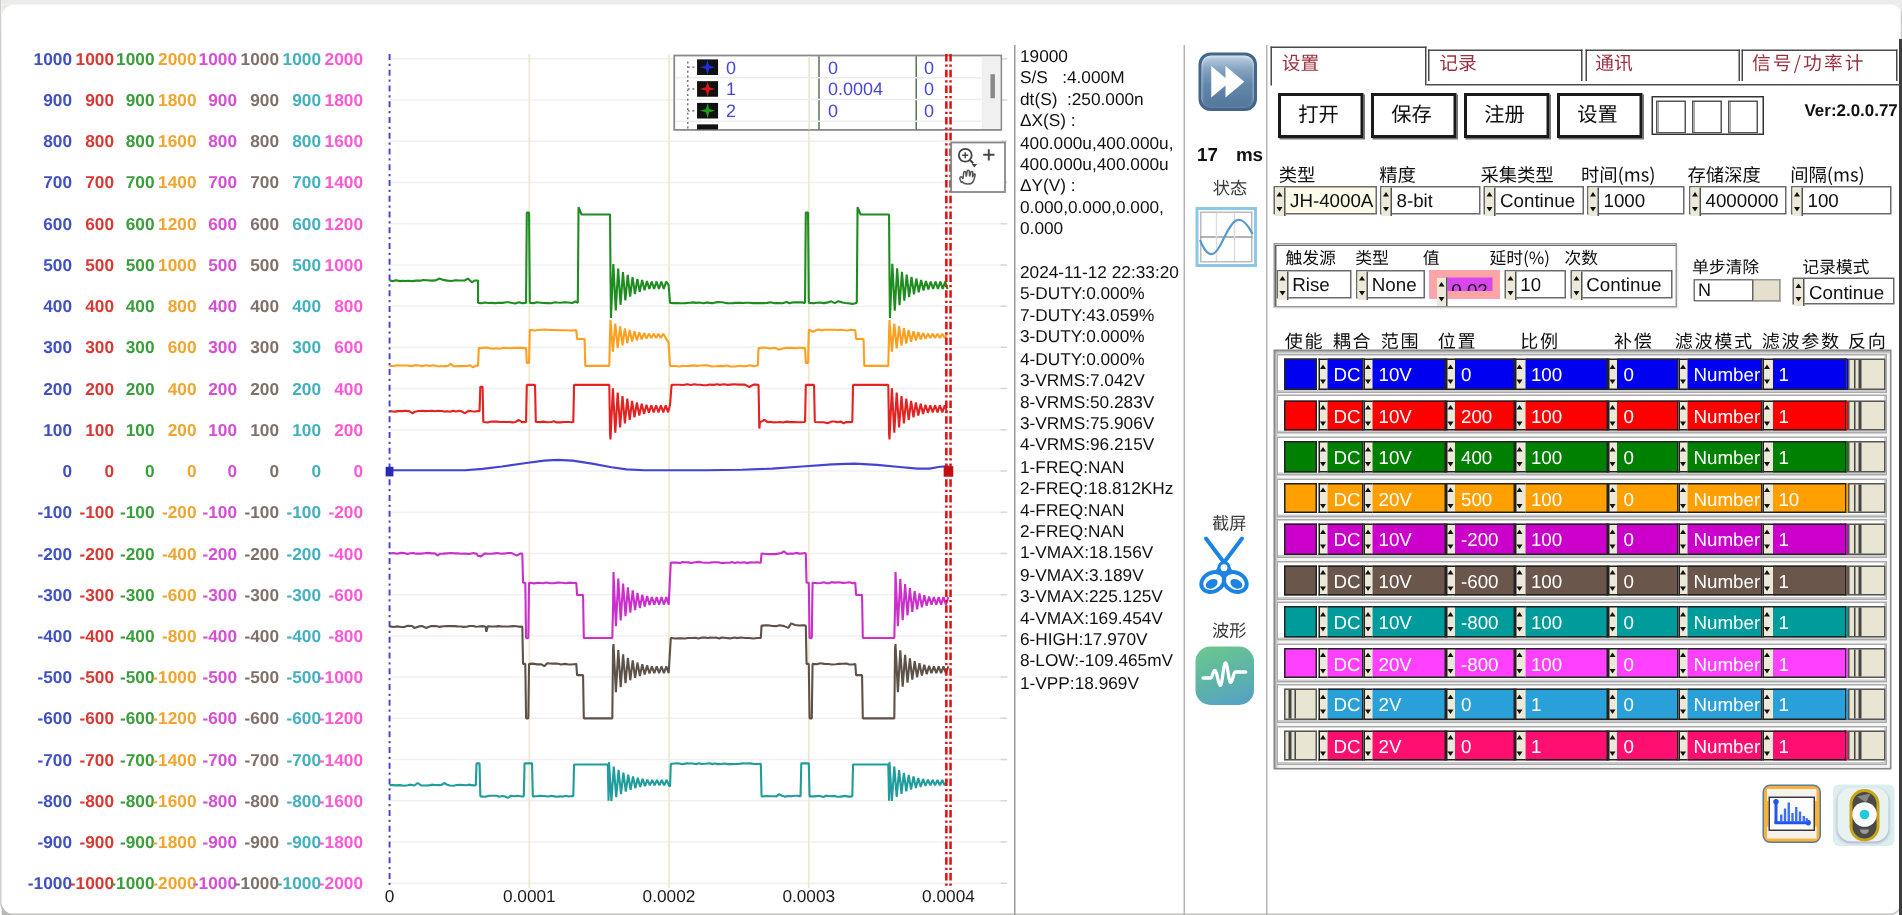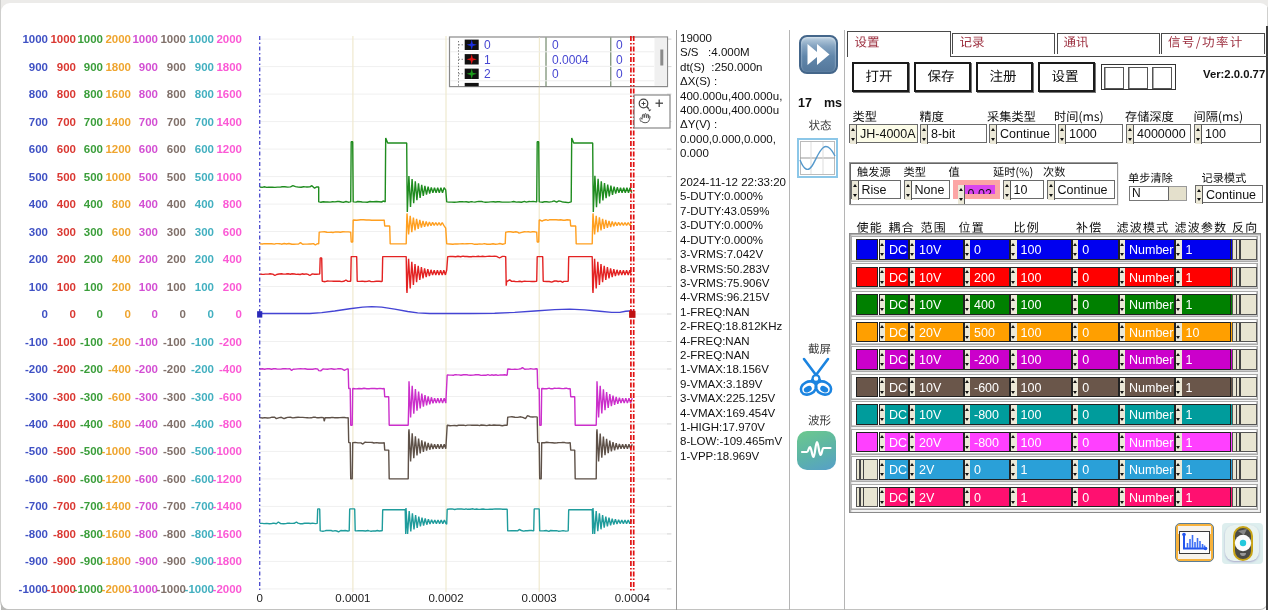--- a/index.html
+++ b/index.html
@@ -320,21 +320,21 @@
       <div>3-VRMS:75.906V</div>
       <div>4-VRMS:96.215V</div>
       <div>1-FREQ:NAN</div>
       <div>2-FREQ:18.812KHz</div>
       <div>4-FREQ:NAN</div>
       <div>2-FREQ:NAN</div>
       <div>1-VMAX:18.156V</div>
       <div>9-VMAX:3.189V</div>
       <div>3-VMAX:225.125V</div>
       <div>4-VMAX:169.454V</div>
-      <div>1-HIGH:17.970V</div>
+      <div>6-HIGH:17.970V</div>
       <div>8-LOW:-109.465mV</div>
       <div>1-VPP:18.969V</div>
     </div>
 <div style="position:absolute;left:798px;top:34.5px;width:39px;height:39px;border-radius:8px;background:linear-gradient(180deg,#bdd1e1 0%,#85a4c1 26%,#6187ab 55%,#54779b 100%);border:2px solid #44668a;box-shadow:inset 0 1px 2px #d8e4ee">
       <svg width="36" height="36" style="position:absolute;left:0;top:0">
         <polygon points="6.5,7 6.5,28 19,17.5" fill="#fff"></polygon>
         <polygon points="16,7 16,28 28.5,17.5" fill="#fff"></polygon>
       </svg>
     </div>
 <div style="position:absolute;left:797px;top:96px;width:44px;font-size:12.5px;font-weight:bold;color:#111">17<span style="float:right">ms</span></div>

